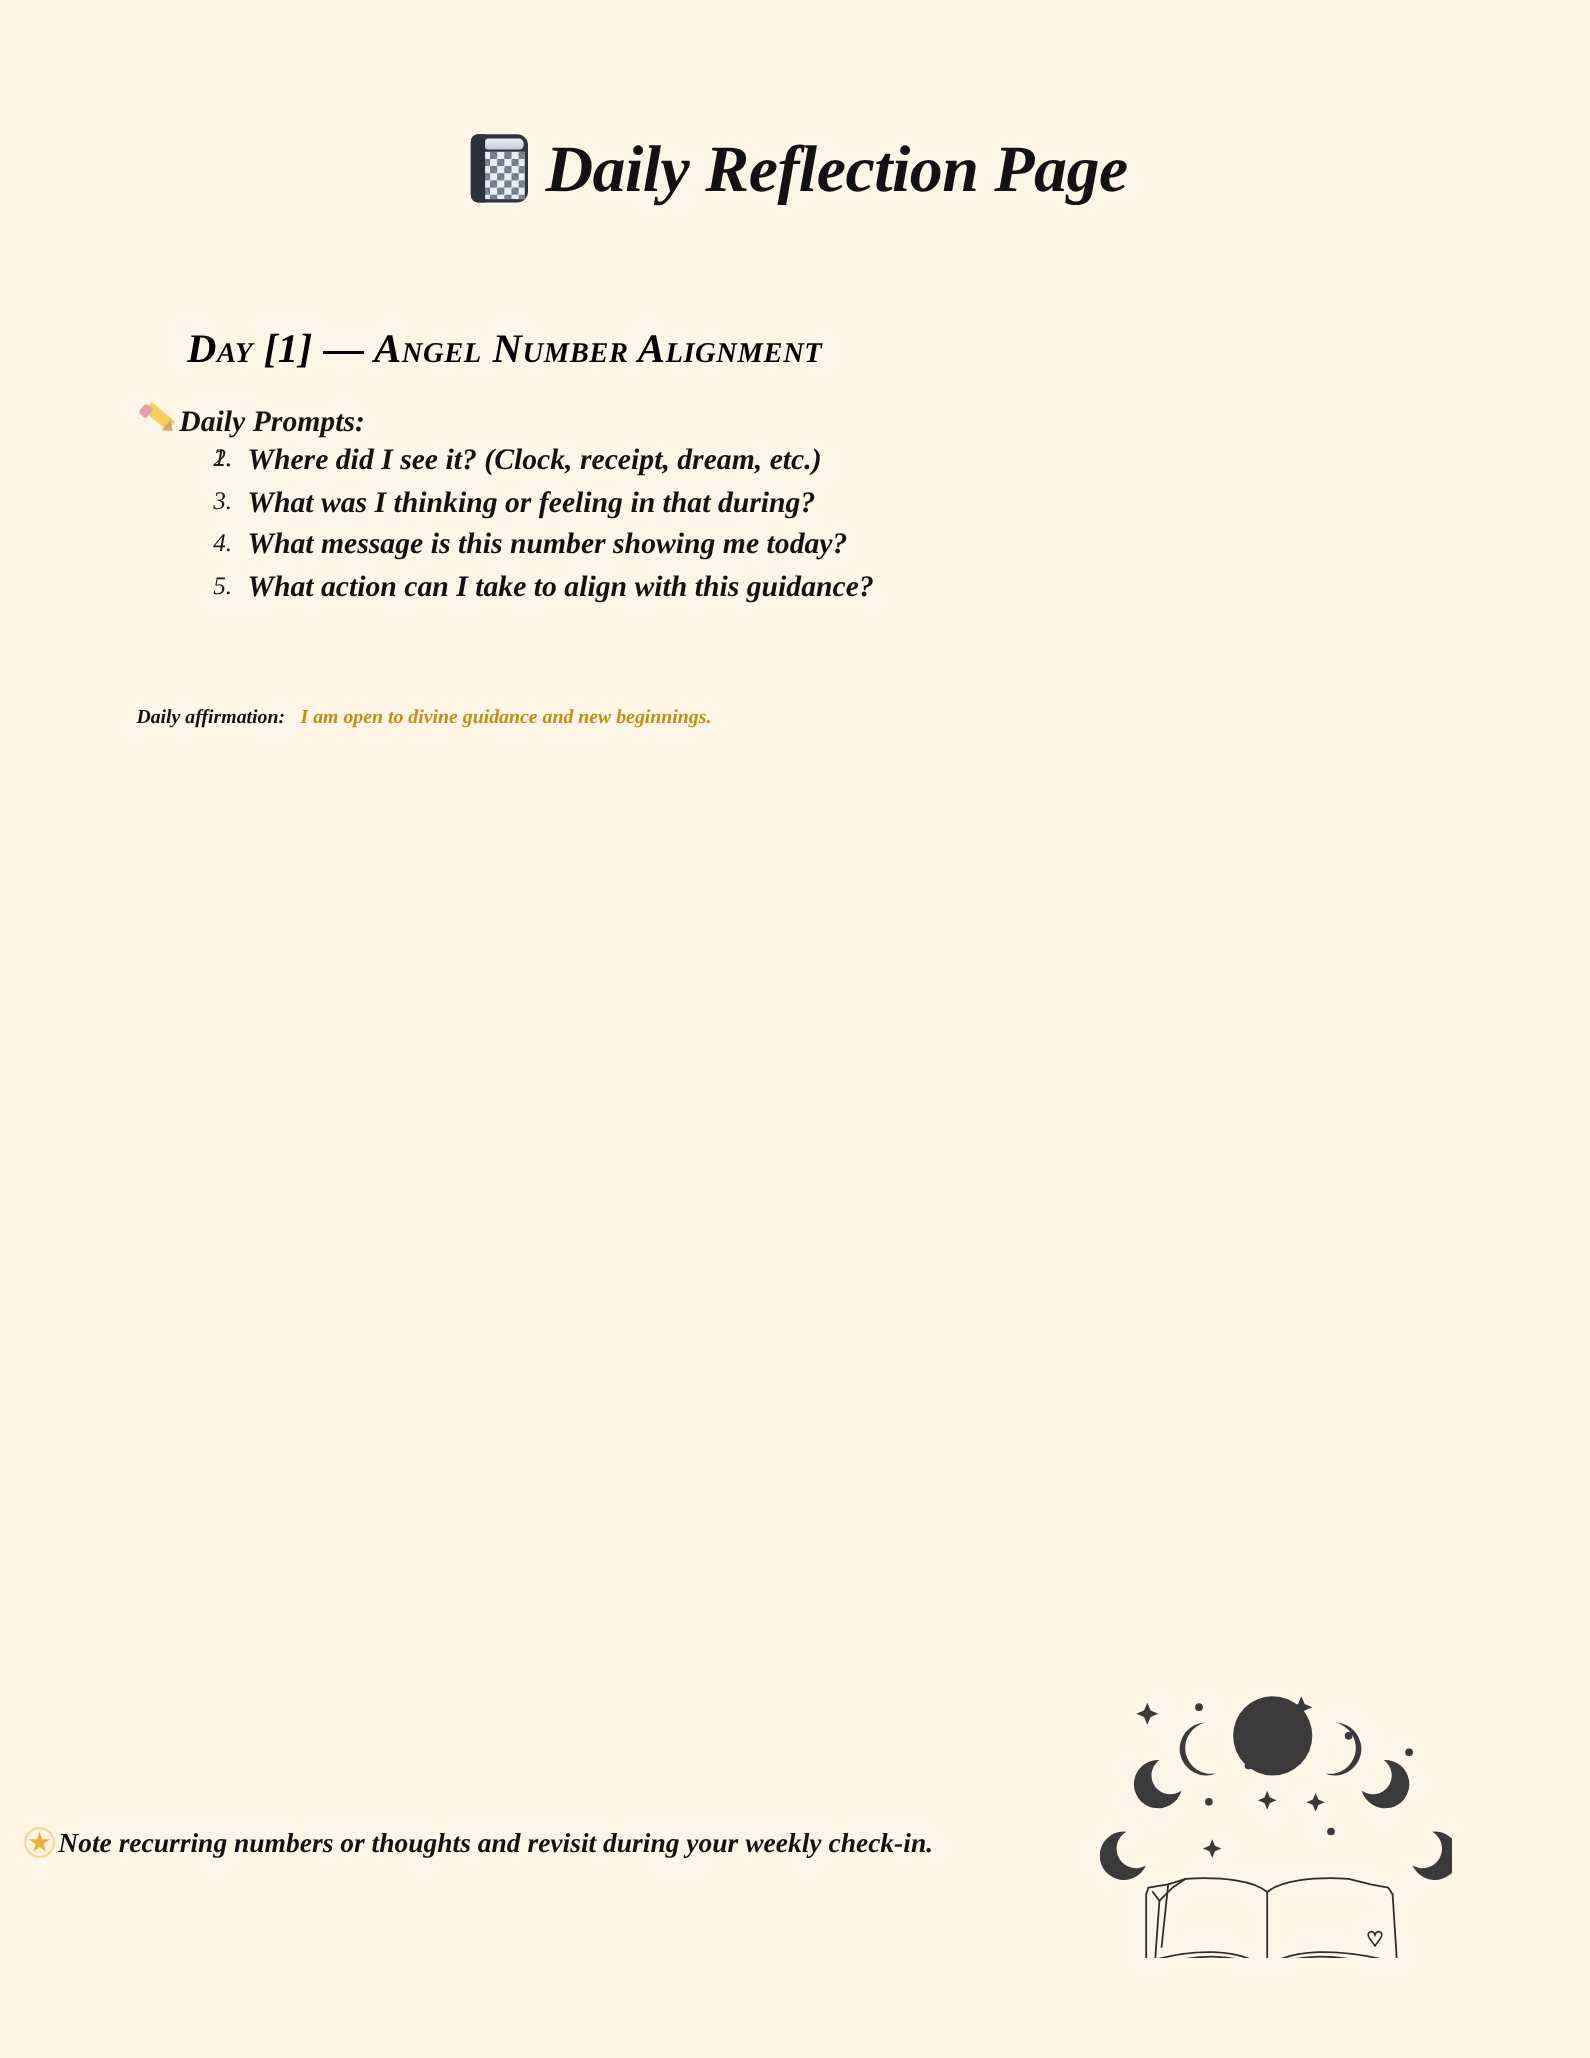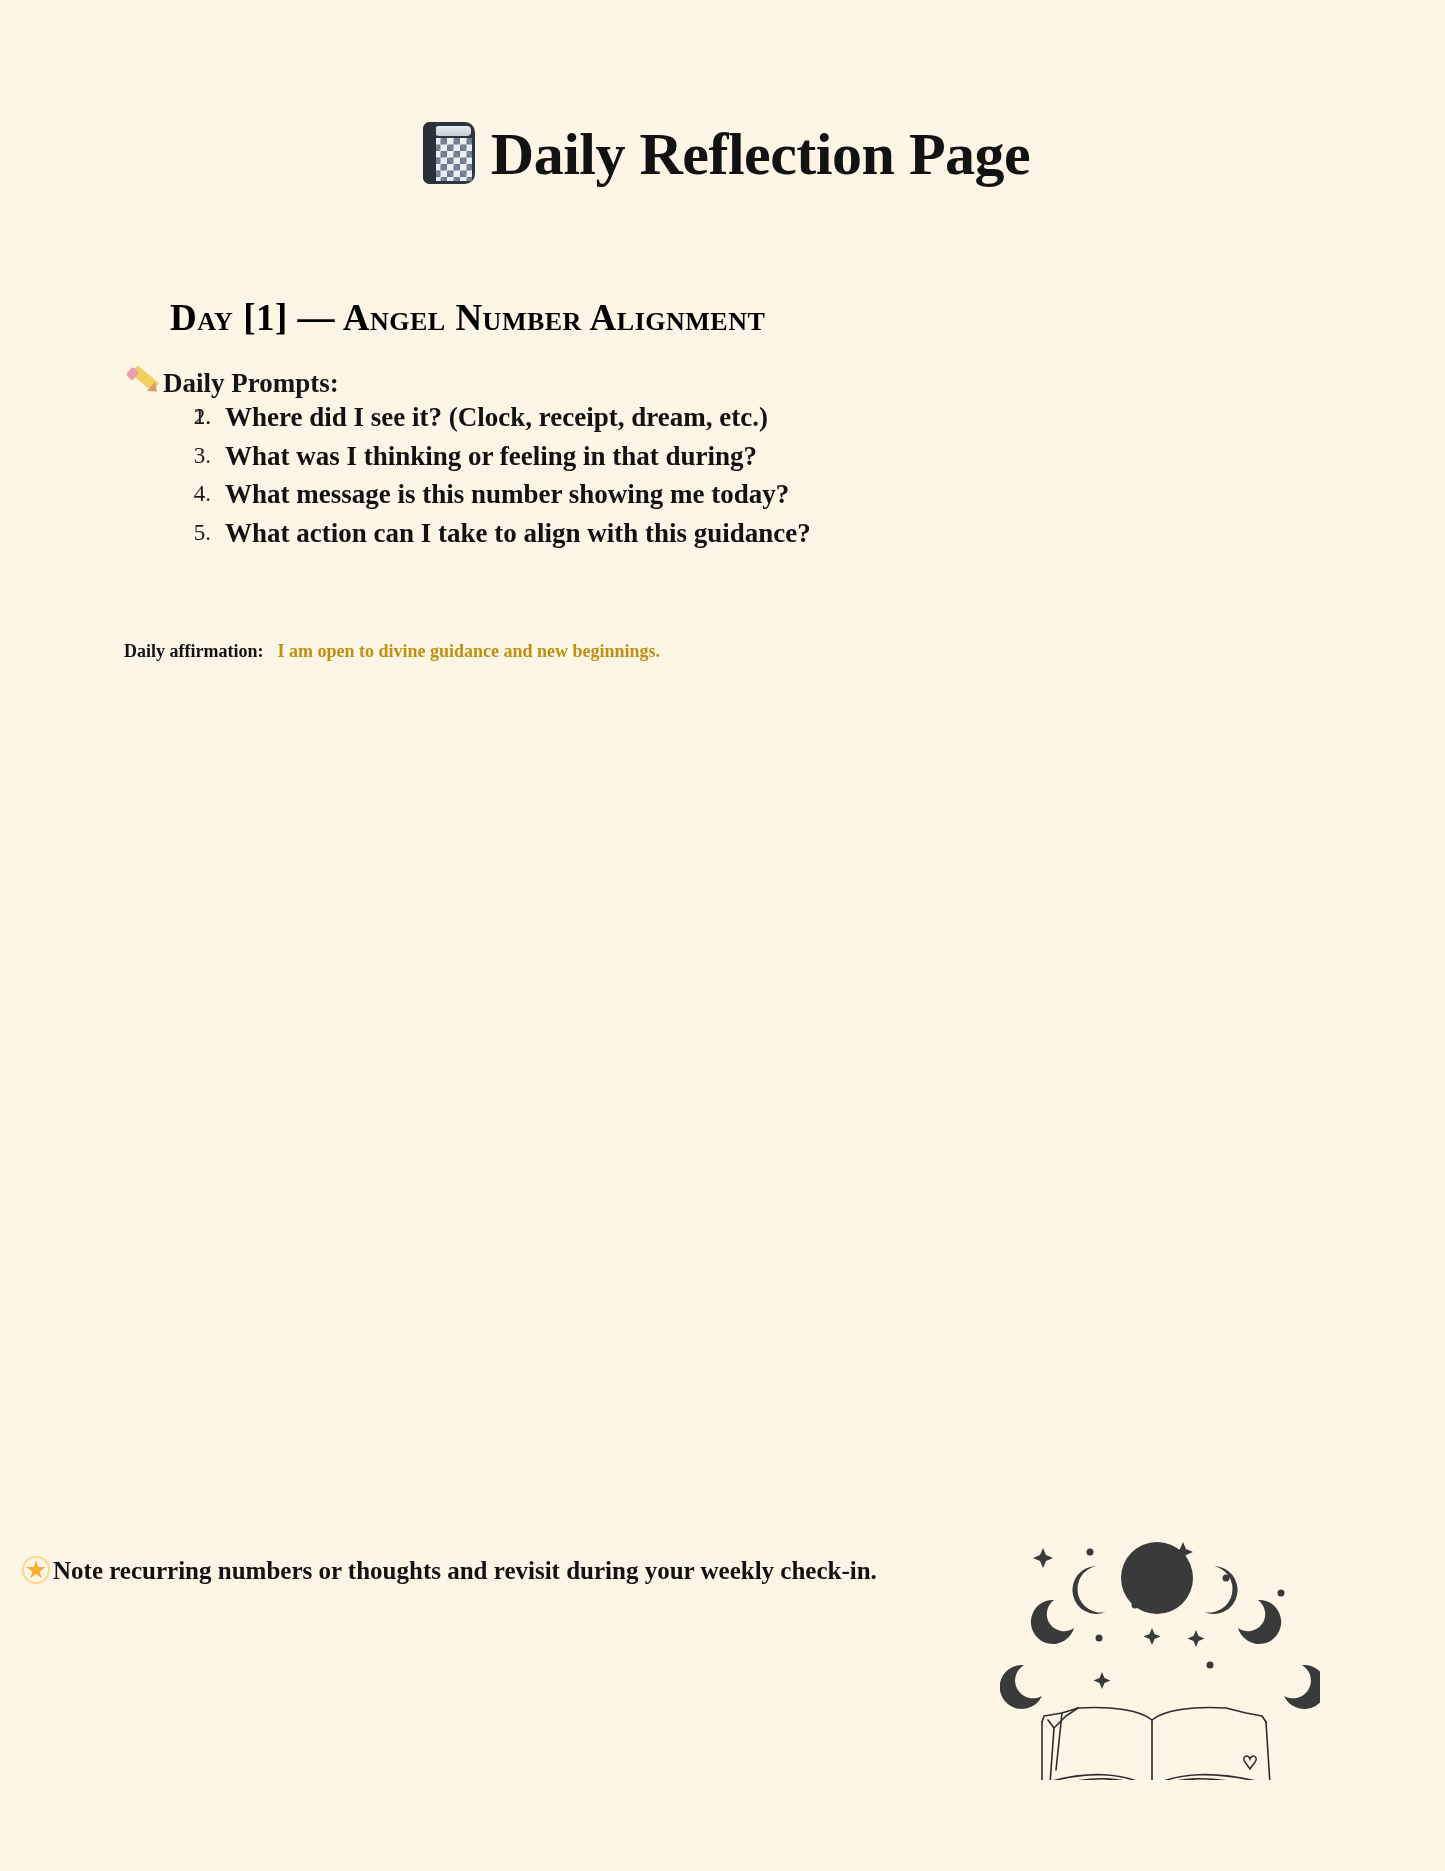--- a/index.html
+++ b/index.html
@@ -14,20 +14,21 @@
     color: #151515;
     overflow: hidden;
     position: relative;
   }
 
   .page {
     position: relative;
     width: 1187px;
     height: 1871px;
     box-sizing: border-box;
+    font-style: italic;
   }
 
   
   .title-row {
     position: absolute;
     top: 120px;
     left: 0;
     width: 1445px;
     text-align: center;
     white-space: nowrap;
@@ -180,21 +181,21 @@
   }
   .affirmation .aff-text {
     font-weight: bold;
     color: #c1900f;
     margin-left: 14px;
   }
 
   
   .footer-note {
     position: absolute;
-    top: 1556px;
+    top: 1661px;
     left: 22px;
     font-size: 25px;
     font-weight: bold;
     color: #121212;
     white-space: nowrap;
   }
   .star-icon {
     display: inline-block;
     position: relative;
     width: 28px; height: 28px;

